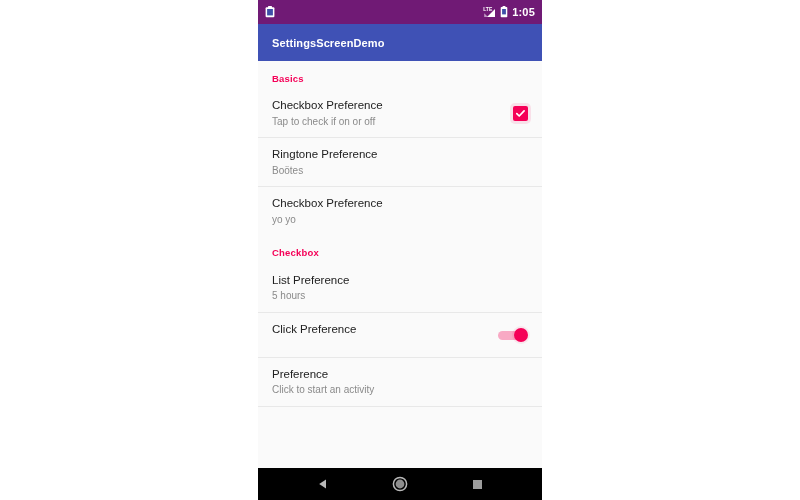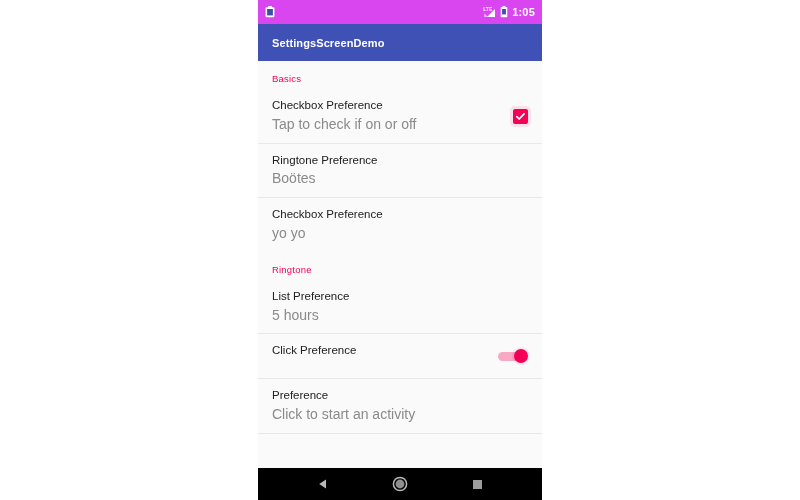--- a/index.html
+++ b/index.html
@@ -28,21 +28,21 @@
     height: 500px;
     background: #fafafa;
     display: flex;
     flex-direction: column;
     overflow: hidden;
   }
 
   
   .status-bar {
     height: 20px;
-    background: #d946ef;
+    background: #701a75;
     color: #ffffff;
     display: flex;
     align-items: center;
     padding: 12px 7px;
     box-sizing: border-box;
     flex: 0 0 auto;
   }
   .status-left {
     display: flex;
     align-items: center;
@@ -95,21 +95,21 @@
     overflow: hidden;
     position: relative;
   }
 
   .category {
     padding: 12px 14px 5px 14px;
     box-sizing: border-box;
   }
   .category-title {
     font-size: 9.5px;
-    font-weight: normal;
+    font-weight: bold;
     color: #f50057;
     letter-spacing: 0.2px;
     line-height: 1.2;
   }
 
   .pref-row {
     display: flex;
     padding: 9px 14px 9px 14px;
     box-sizing: border-box;
     background: #fafafa;
@@ -119,21 +119,21 @@
     flex: 1 1 auto;
     min-width: 0;
   }
   .pref-title {
     font-size: 11.5px;
     color: #212121;
     line-height: 1.35;
     white-space: nowrap;
   }
   .pref-summary {
-    font-size: 14px;
+    font-size: 10px;
     color: #8a8a8a;
     line-height: 1.35;
     margin-top: 1px;
     white-space: nowrap;
   }
   .pref-widget {
     flex: 0 0 auto;
     display: flex;
     align-items: center;
     justify-content: center;
@@ -280,21 +280,21 @@
       <div class="divider"></div>
 
       <div class="pref-row">
         <div class="pref-texts">
           <div class="pref-title">Checkbox Preference</div>
           <div class="pref-summary">yo yo</div>
         </div>
       </div>
 
       <div class="category">
-        <div class="category-title">Ringtone</div>
+        <div class="category-title">Checkbox</div>
       </div>
 
       <div class="pref-row">
         <div class="pref-texts">
           <div class="pref-title">List Preference</div>
           <div class="pref-summary">5 hours</div>
         </div>
       </div>
       <div class="divider"></div>
 

